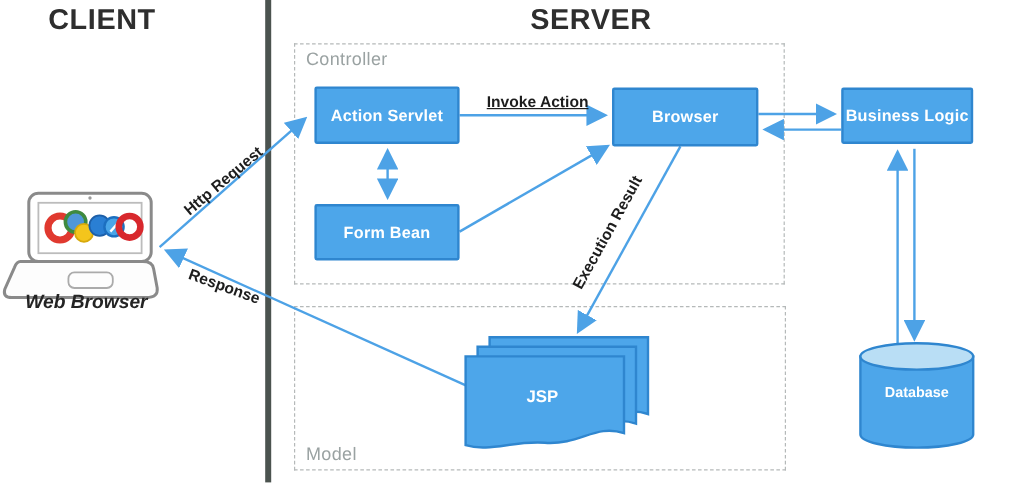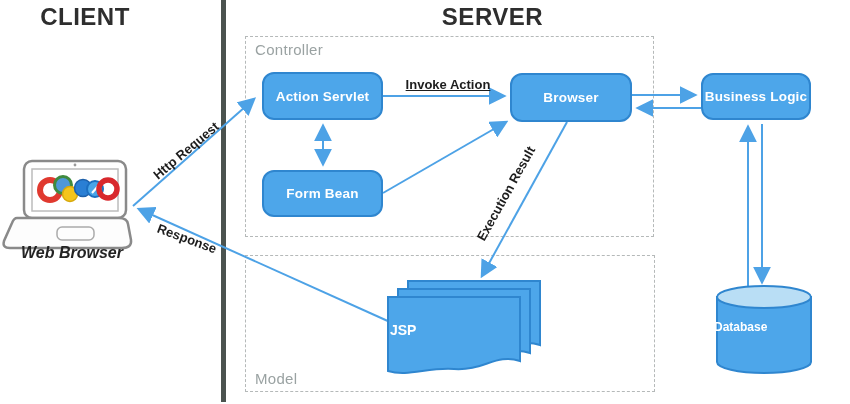--- a/index.html
+++ b/index.html
@@ -15,32 +15,32 @@
   .separator{
     left:221px;top:0;width:5px;height:402px;background:#4b534f;z-index:2;
   }
   .region{
     border:1.6px dashed #b5b9b9;background:transparent;z-index:1;
   }
   .region-label{
     position:absolute;font-size:15px;color:#9aa2a2;letter-spacing:.3px;text-align:center;
   }
   .node{
-    background:#4da6ea;border:2px solid #2f86cf;border-radius:12px;
+    background:#4da6ea;border:2px solid #2f86cf;border-radius:2px;
     color:#ffffff;font-weight:700;font-size:13.5px;letter-spacing:.2px;
     display:flex;align-items:center;justify-content:center;text-align:center;
     z-index:4;box-sizing:border-box;
   }
   .edge-label{
     font-size:13px;font-weight:700;color:#1d1d1d;text-align:center;z-index:5;
     white-space:nowrap;
   }
   .edge-label.plain{font-weight:600;}
   .shape-label{
-    color:#ffffff;font-weight:700;text-align:left;z-index:5;white-space:nowrap;
+    color:#ffffff;font-weight:700;text-align:center;z-index:5;white-space:nowrap;
   }
   .caption{
     font-size:16px;font-weight:600;color:#242424;text-align:center;z-index:4;
   }
   svg.layer{position:absolute;left:0;top:0;z-index:3;}
 </style>
 </head>
 <body>
 
 <div id="canvas">

